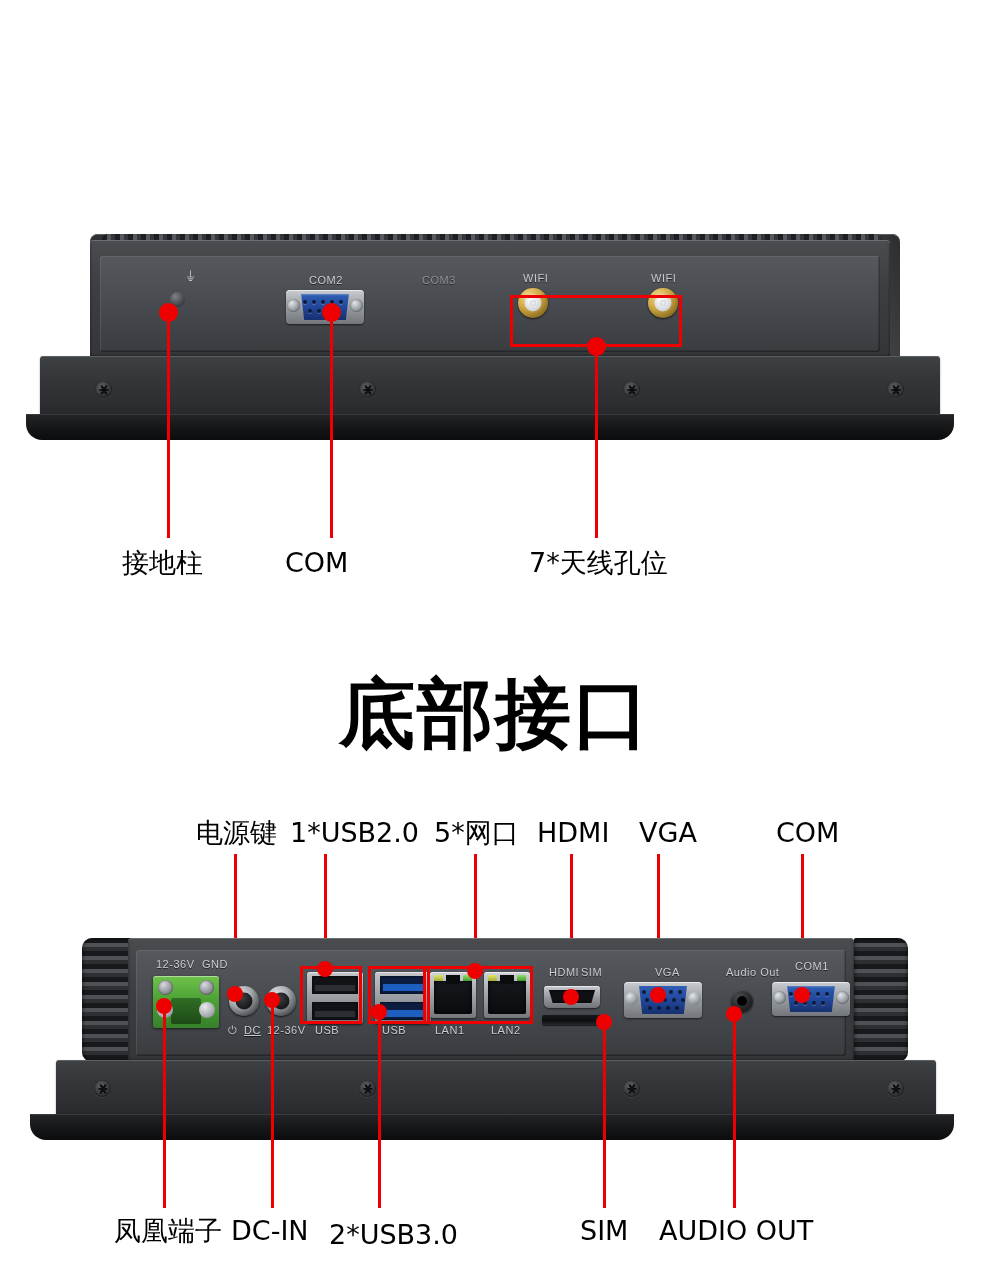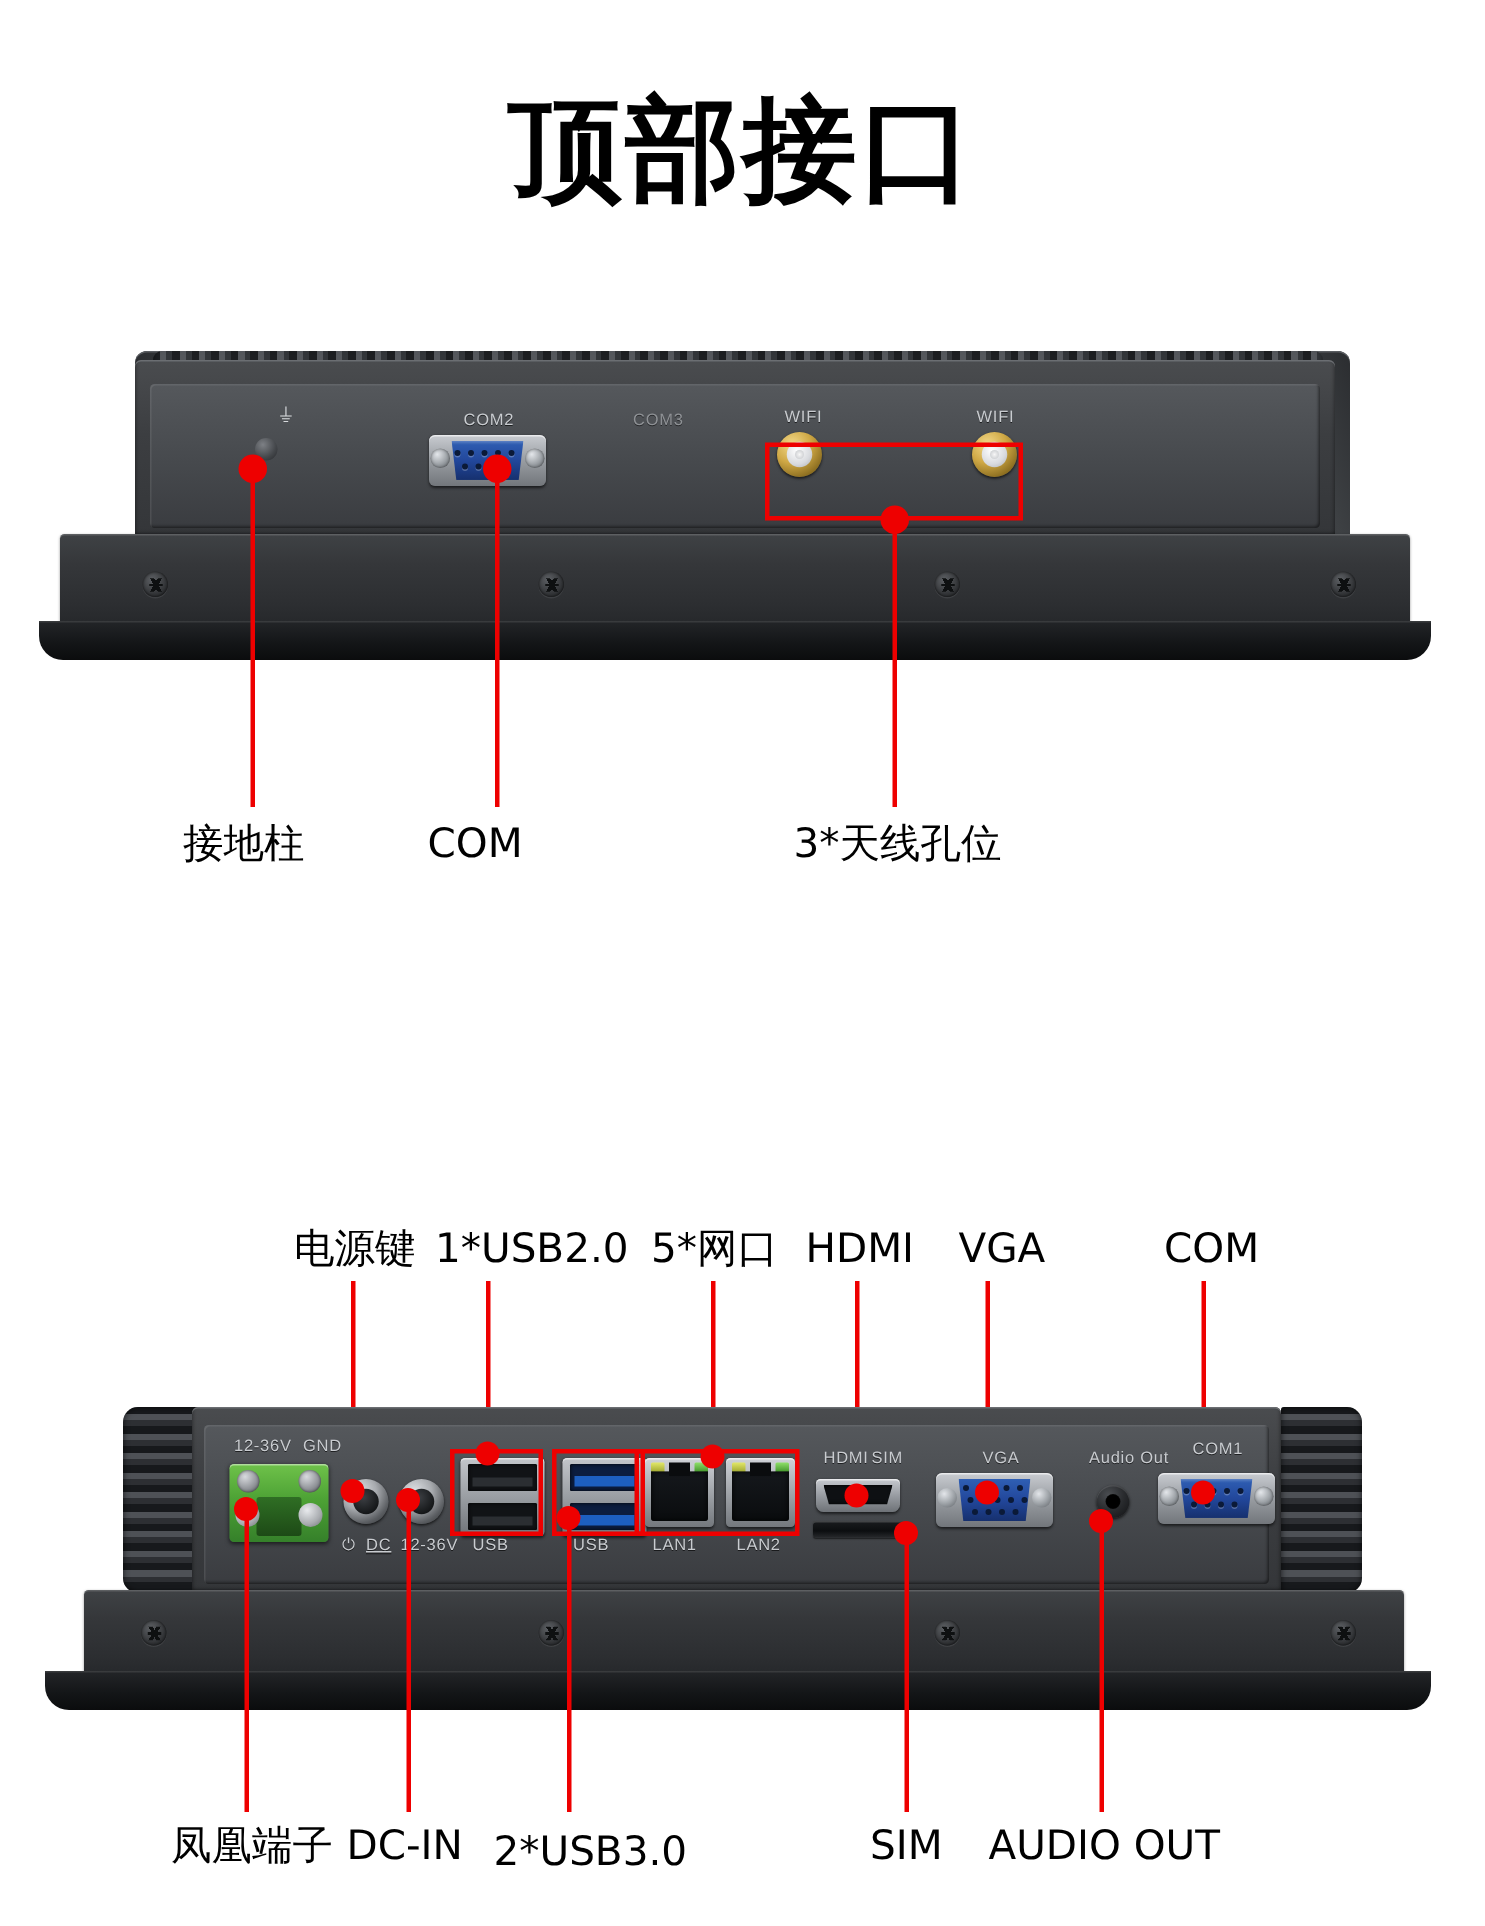--- a/index.html
+++ b/index.html
@@ -336,21 +336,20 @@
     box-shadow: inset 0 0 4px rgba(0,0,0,.7);
   }
   .fins-v.l { left:72px; border-radius:10px 2px 2px 10px; }
   .fins-v.r { right:72px; border-radius:2px 10px 10px 2px; }
 </style>
 </head>
 <body>
 
 <div class="page">
 
-  <div class="section-title" id="title-top">顶部接口</div>
 
   <div class="device" id="dev-top">
 
     <div class="corner-l"></div>
     <div class="corner-r"></div>
     <div class="fins"></div>
     <div class="body-face"></div>
     <div class="body-plate"></div>
 
     <div class="gnd-sym" style="left:176px; top:44px;">⏚</div>
@@ -394,22 +393,23 @@
   <div class="dot" style="left:159px; top:303px;"></div>
   <div class="lead" style="left:167px; top:312px; height:226px;"></div>
   <div class="callout" style="left:122px; top:548px;">接地柱</div>
 
   <div class="dot" style="left:322px; top:303px;"></div>
   <div class="lead" style="left:330px; top:312px; height:226px;"></div>
   <div class="callout" style="left:285px; top:548px;">COM</div>
 
   <div class="dot" style="left:587px; top:337px;"></div>
   <div class="lead" style="left:595px; top:346px; height:192px;"></div>
-  <div class="callout" style="left:529px; top:548px;">3*天线孔位</div>
-
+  <div class="callout" style="left:529px; top:548px;">7*天线孔位</div>
+
+  <div class="section-title" id="title-bottom">底部接口</div>
 
   <div class="callout" style="left:196px; top:818px;">电源键</div>
   <div class="callout" style="left:290px; top:818px;">1*USB2.0</div>
   <div class="callout" style="left:434px; top:818px;">5*网口</div>
   <div class="callout" style="left:537px; top:818px;">HDMI</div>
   <div class="callout" style="left:639px; top:818px;">VGA</div>
   <div class="callout" style="left:776px; top:818px;">COM</div>
 
   <div class="lead" style="left:234px; top:854px; height:139px;"></div>
   <div class="lead" style="left:324px; top:854px; height:114px;"></div>

